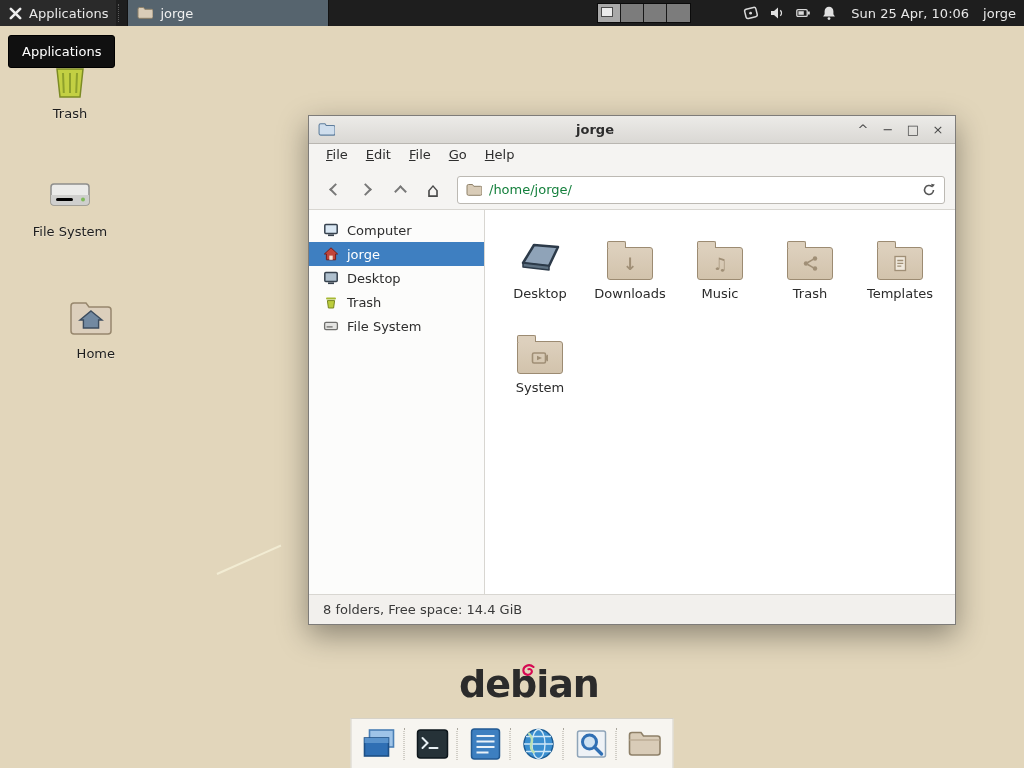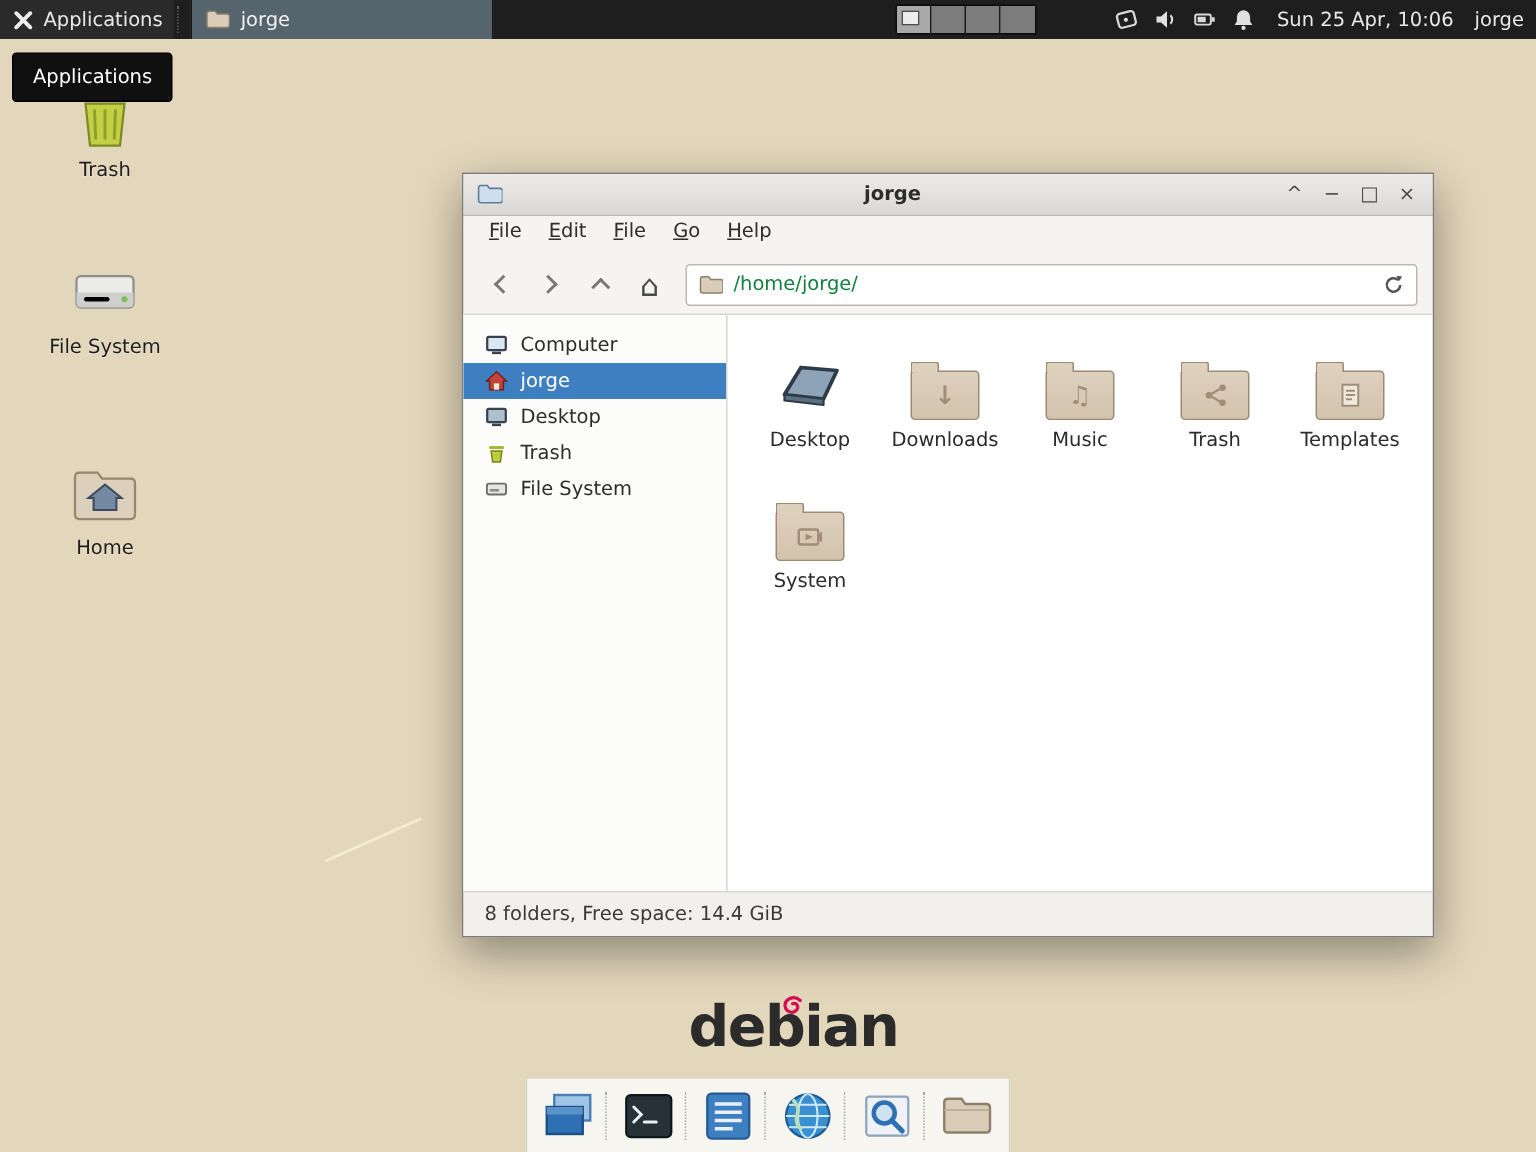--- a/index.html
+++ b/index.html
@@ -45,21 +45,21 @@
     background:#101010; color:#fff; padding:8px 13px; border-radius:3px;
     border:1px solid #000;
   }
 
   
   .desk-icon-item { position:absolute; width:90px; display:flex; flex-direction:column; align-items:center; z-index:5; }
   .desk-icon-item .big-ic { height:48px; display:flex; align-items:center; justify-content:center; }
   .desk-icon-item .desk-label { margin-top:5px; color:#1d1d1d; text-shadow:0 1px 1px rgba(255,255,255,.45); }
   #di-trash { left:25px; top:53px; }
   #di-fs { left:25px; top:171px; }
-  #di-home { left:25px; top:305px; }
+  #di-home { left:25px; top:293px;align-items:flex-end; }
 
   #swoosh {
     position:absolute; left:217px; top:573px; width:70px; height:0;
     border-top:2px solid #f2ecd3; transform:rotate(-24deg); transform-origin:left center; z-index:4;
   }
   #brand {
     position:absolute; left:459px; top:662px; z-index:4;
     font-size:38px; font-weight:600; color:#2b2b2b; letter-spacing:-1px;
   }
   #brand .swirl { position:absolute; left:62px; top:2px; }

